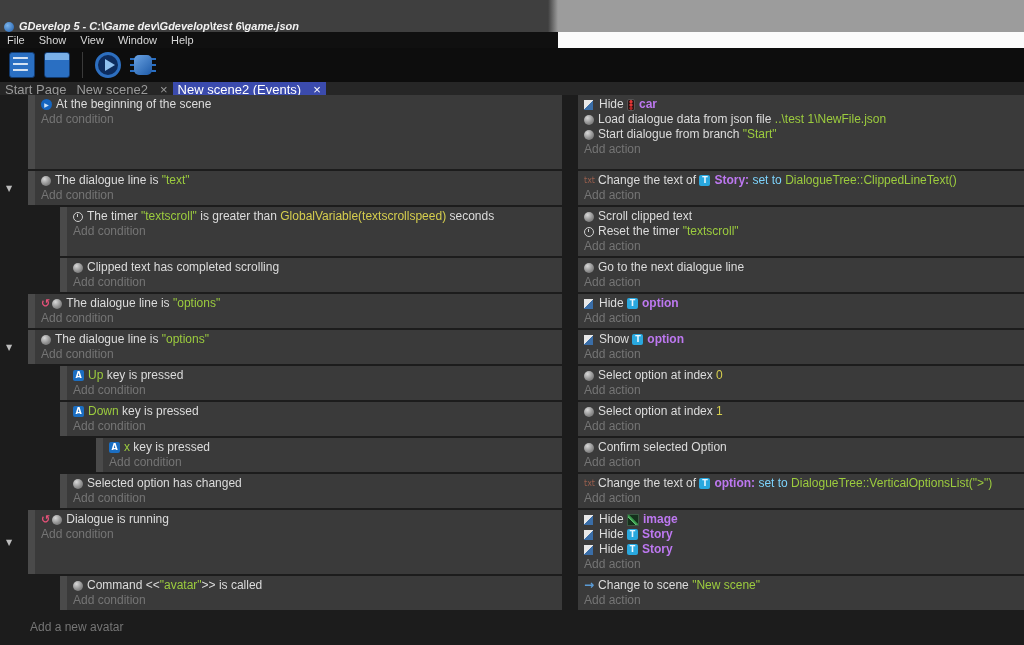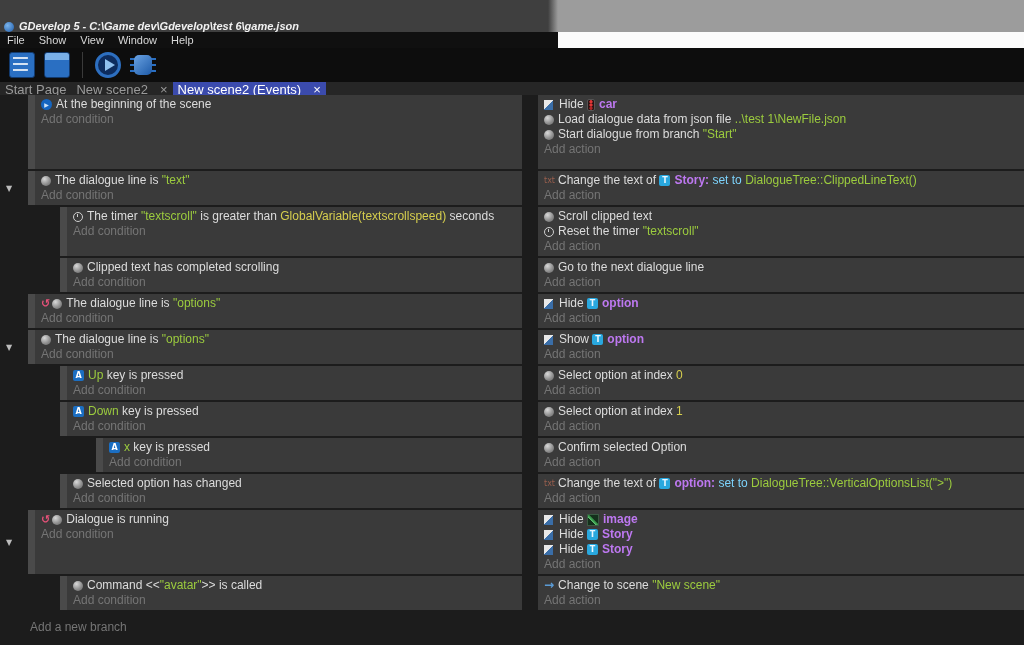--- a/index.html
+++ b/index.html
@@ -27,21 +27,21 @@
   .tab-close{font-size:13px;color:#9a9a9a;}
   .tab.active .tab-close{color:#fff;}
 
   
   .sheet{position:absolute;top:95px;left:0;right:0;bottom:0;background:#1c1c1c;overflow:hidden;}
   .event-row{display:flex;margin-bottom:2px;position:relative;align-items:stretch;}
   .collapse-arrow{position:absolute;left:-22px;top:50%;transform:translateY(-50%);color:#bdbdbd;font-size:8px;font-family:"DejaVu Sans",sans-serif;}
   .handle{width:7px;background:#4a4a4a;flex:none;}
   .cell{background:#3a3a3a;padding:2px 8px 2px 6px;box-sizing:border-box;}
   .cond-cell{flex:1;min-width:0;}
-  .act-cell{width:486px;flex:none;margin-left:16px;}
+  .act-cell{width:446px;flex:none;margin-left:16px;}
   .line{height:15px;line-height:15px;font-size:12px;white-space:nowrap;overflow:hidden;color:#dcdcdc;}
   .line > span{display:inline-block;vertical-align:middle;}
   .add-link{color:#757575;font-size:12px;height:15px;line-height:15px;}
   .add-event{margin:10px 0 0 30px;color:#757575;font-size:12px;}
 
   
   .tw{color:#dcdcdc;white-space:pre;}
   .tg{color:#9ccc3e;white-space:pre;text-align:right;}
   .ty{color:#d6ce4e;white-space:pre;}
   .tp{color:#bd78f0;font-weight:bold;white-space:pre;}
@@ -237,14 +237,14 @@
         <div class="cell cond-cell">
           <div class="line"><span class="ic ic-condition-dot"></span><span class="tw">Command &lt;&lt;</span><span class="tg">"avatar"</span><span class="tw">&gt;&gt; is called</span></div>
           <div class="add-link">Add condition</div>
         </div>
         <div class="cell act-cell">
           <div class="line"><span class="ic ic-scene-arrow">→</span><span class="tw">Change to scene </span><span class="tg">"New scene"</span></div>
           <div class="add-link">Add action</div>
         </div>
       </div>
     </div>
-  <div class="add-event">Add a new branch</div>
+  <div class="add-event">Add a new avatar</div>
 </div>
 
 </body></html>

